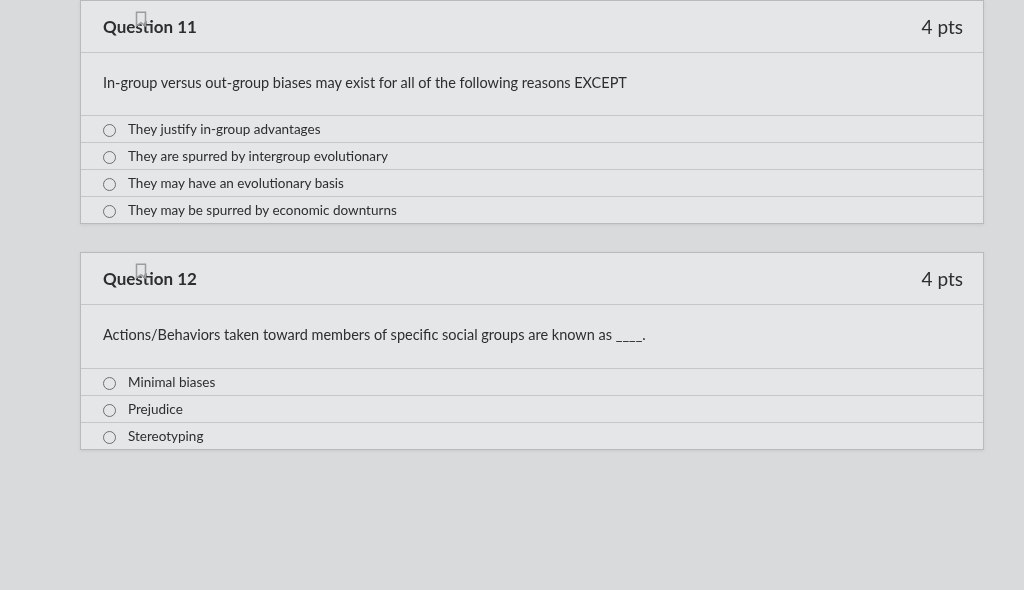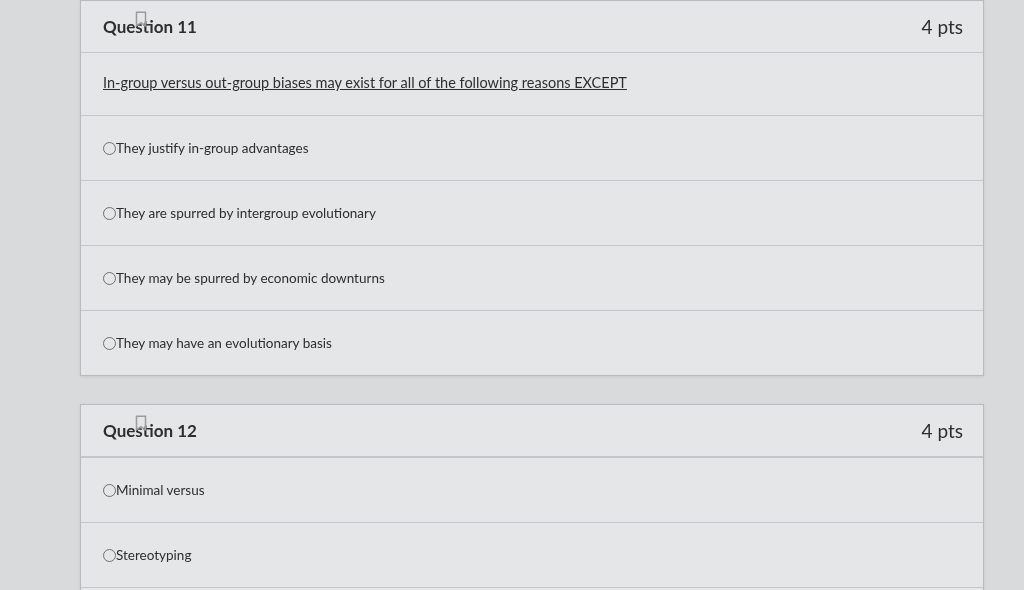--- a/index.html
+++ b/index.html
@@ -31,29 +31,28 @@
   }
   .question-points {
     font-size: 19px;
     color: #2d2e2f;
   }
   .question-prompt {
     padding: 20px 22px 22px 22px;
     font-size: 14.5px;
     color: #2d2e2f;
     line-height: 1.4;
-    text-decoration: underline;
   }
   .answers { }
   .answer-row {
     border-top: 1px solid #c4c7c9;
-    padding: 24px 22px;
+    padding: 5px 22px;
     display: flex;
-    align-items: center;
-    gap: 0;
+    align-items: flex-end;
+    gap: 12px;
   }
   .radio-circle {
     width: 13px;
     height: 13px;
     border: 1.4px solid #6d6f71;
     border-radius: 50%;
     flex-shrink: 0;
     background: transparent;
   }
   .answer-label {
@@ -94,51 +93,52 @@
         <div class="answer-row">
           <span class="radio-circle"></span>
           <span class="answer-label">They justify in-group advantages</span>
         </div>
         <div class="answer-row">
           <span class="radio-circle"></span>
           <span class="answer-label">They are spurred by intergroup evolutionary</span>
         </div>
         <div class="answer-row">
           <span class="radio-circle"></span>
-          <span class="answer-label">They may be spurred by economic downturns</span>
+          <span class="answer-label">They may have an evolutionary basis</span>
         </div>
         <div class="answer-row">
           <span class="radio-circle"></span>
-          <span class="answer-label">They may have an evolutionary basis</span>
+          <span class="answer-label">They may be spurred by economic downturns</span>
         </div>
       </div>
     </div>
   </div>
 
   <div class="card-wrapper">
     <span class="bookmark-icon" style="top:10px;">
       <svg viewBox="0 0 24 24" width="18" height="18" fill="none" stroke="currentColor" stroke-width="2">
         <path d="M6 3h12v18l-6-4-6 4V3z"></path>
       </svg>
     </span>
     <div class="question-card">
       <div class="question-header">
         <span class="question-title">Question 12</span>
         <span class="question-points">4 pts</span>
       </div>
+      <div class="question-prompt">Actions/Behaviors taken toward members of specific social groups are known as ____.</div>
       <div class="answers">
         <div class="answer-row">
           <span class="radio-circle"></span>
-          <span class="answer-label">Minimal versus</span>
+          <span class="answer-label">Minimal biases</span>
+        </div>
+        <div class="answer-row">
+          <span class="radio-circle"></span>
+          <span class="answer-label">Prejudice</span>
         </div>
         <div class="answer-row">
           <span class="radio-circle"></span>
           <span class="answer-label">Stereotyping</span>
-        </div>
-        <div class="answer-row">
-          <span class="radio-circle"></span>
-          <span class="answer-label">Prejudice</span>
         </div>
       </div>
     </div>
   </div>
 
 </div>
 
 </body></html>

